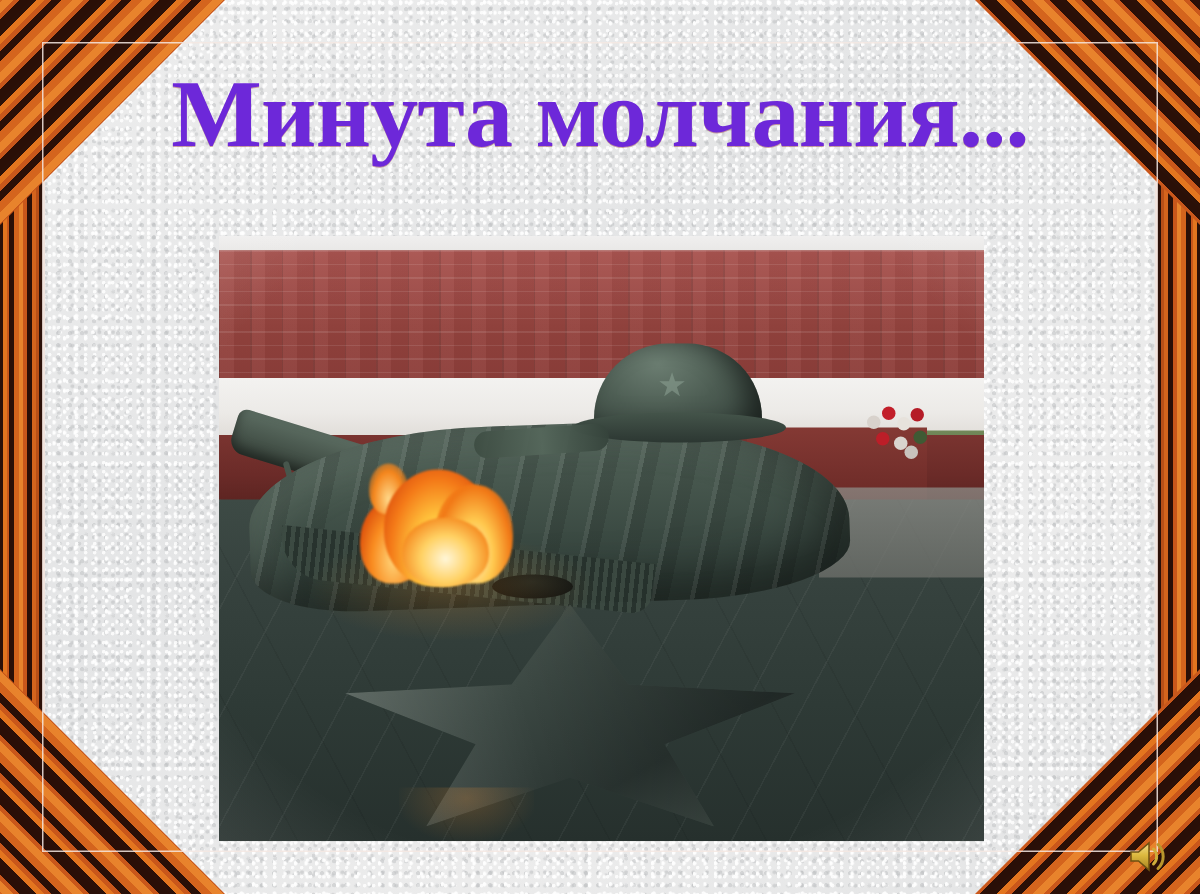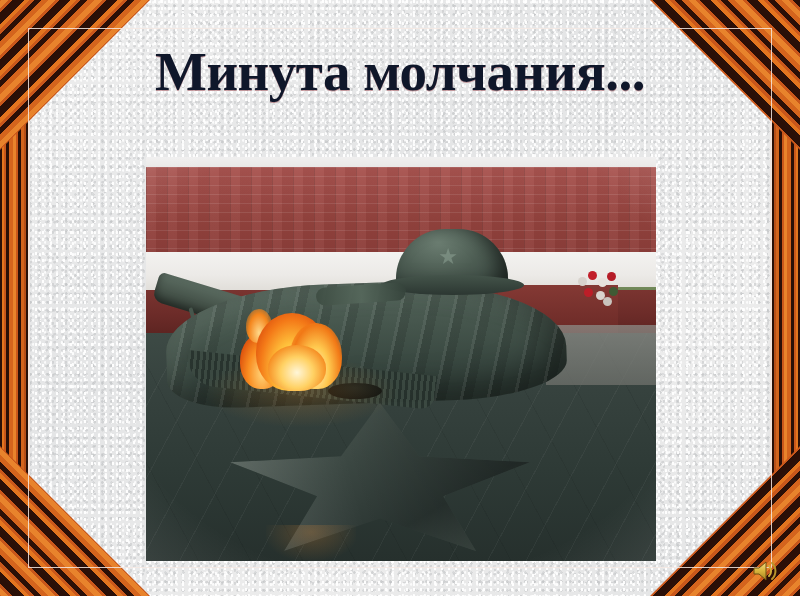--- a/index.html
+++ b/index.html
@@ -151,24 +151,24 @@
 
   
   .title {
     position: absolute;
     left: 0;
     top: 44px;
     width: 800px;
     text-align: center;
     font-family: "Liberation Serif", "DejaVu Serif", serif;
     font-weight: 700;
-    font-size: 55px;
+    font-size: 64px;
     line-height: 1.0;
     letter-spacing: -0.5px;
-    color: #0f172a;
+    color: #6d28d9;
     text-shadow: 0 1px 0 rgba(120,0,12,0.35);
     white-space: nowrap;
   }
 
   
   .photo {
     position: absolute;
     left: 146px;
     top: 157px;
     width: 510px;

